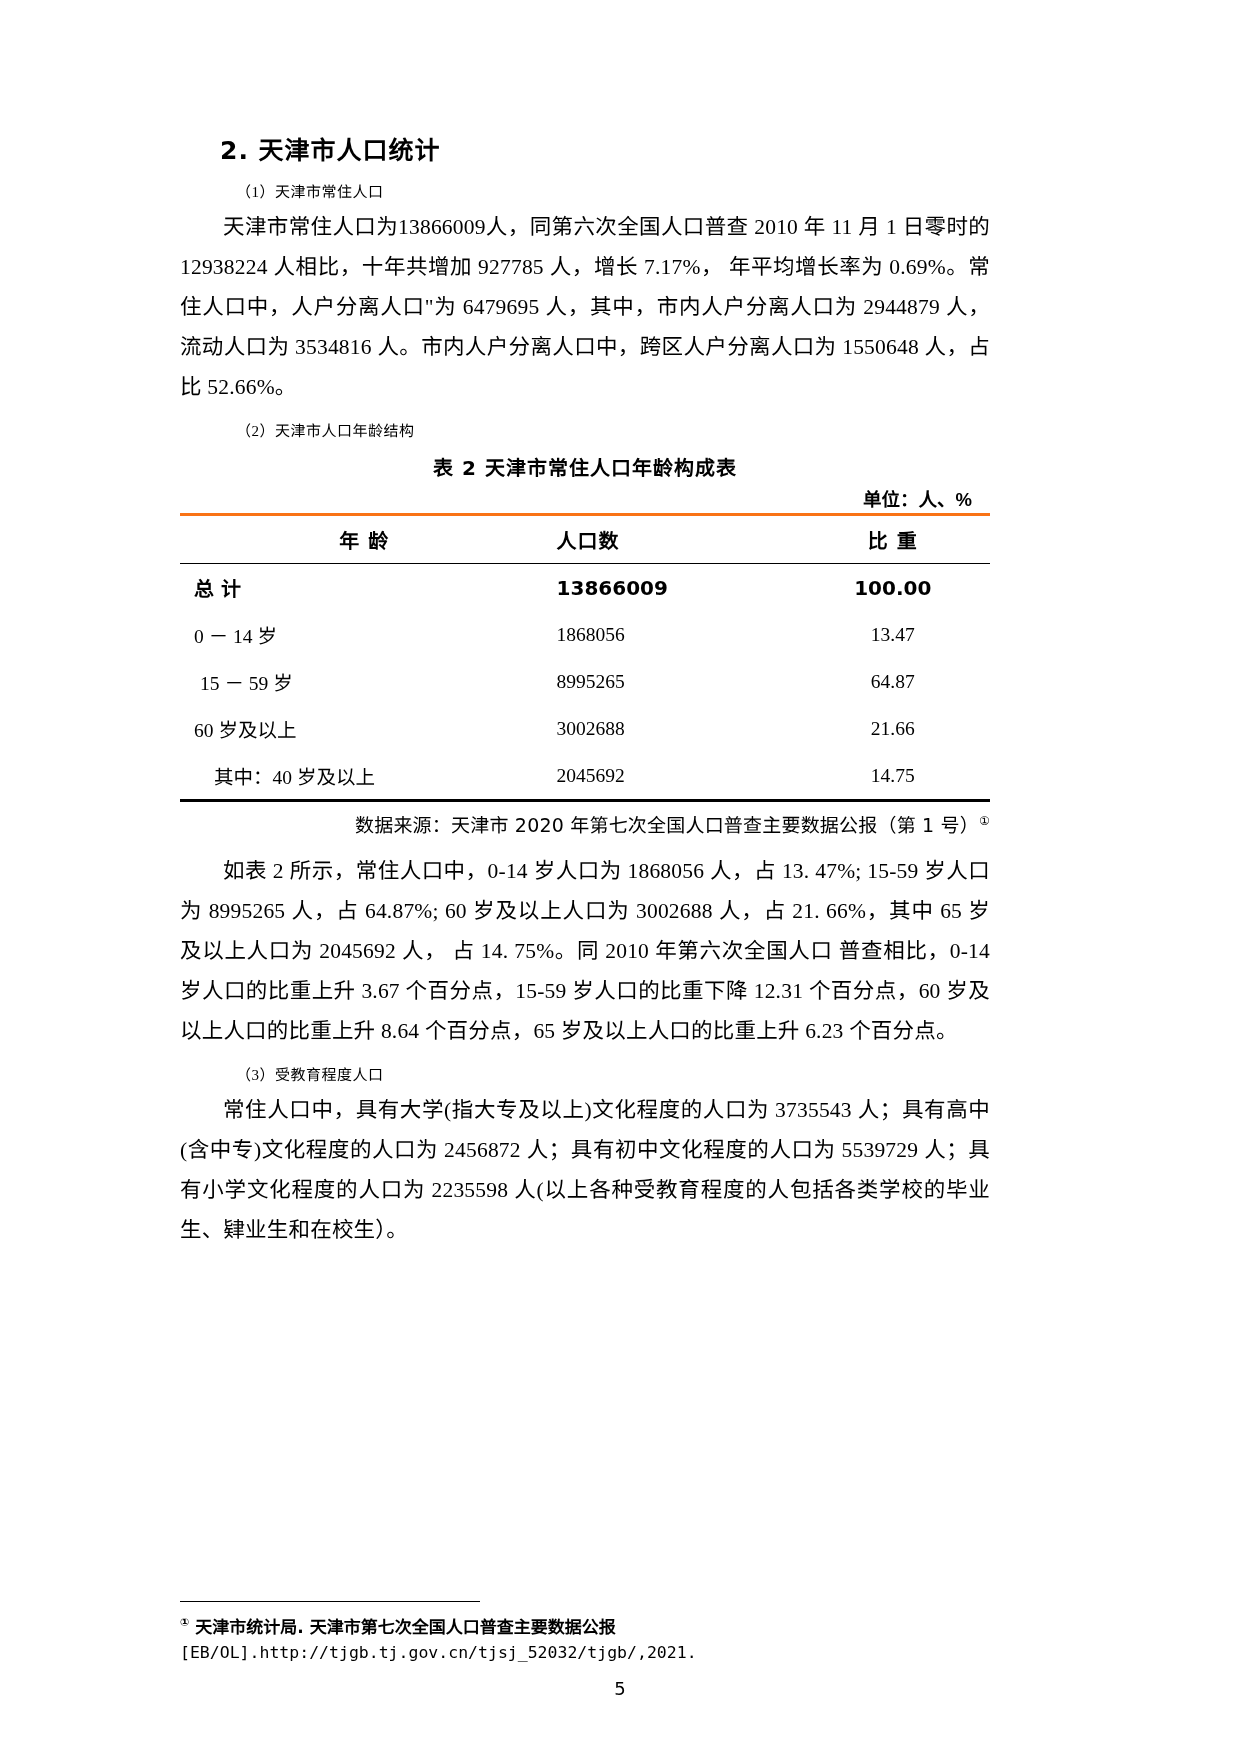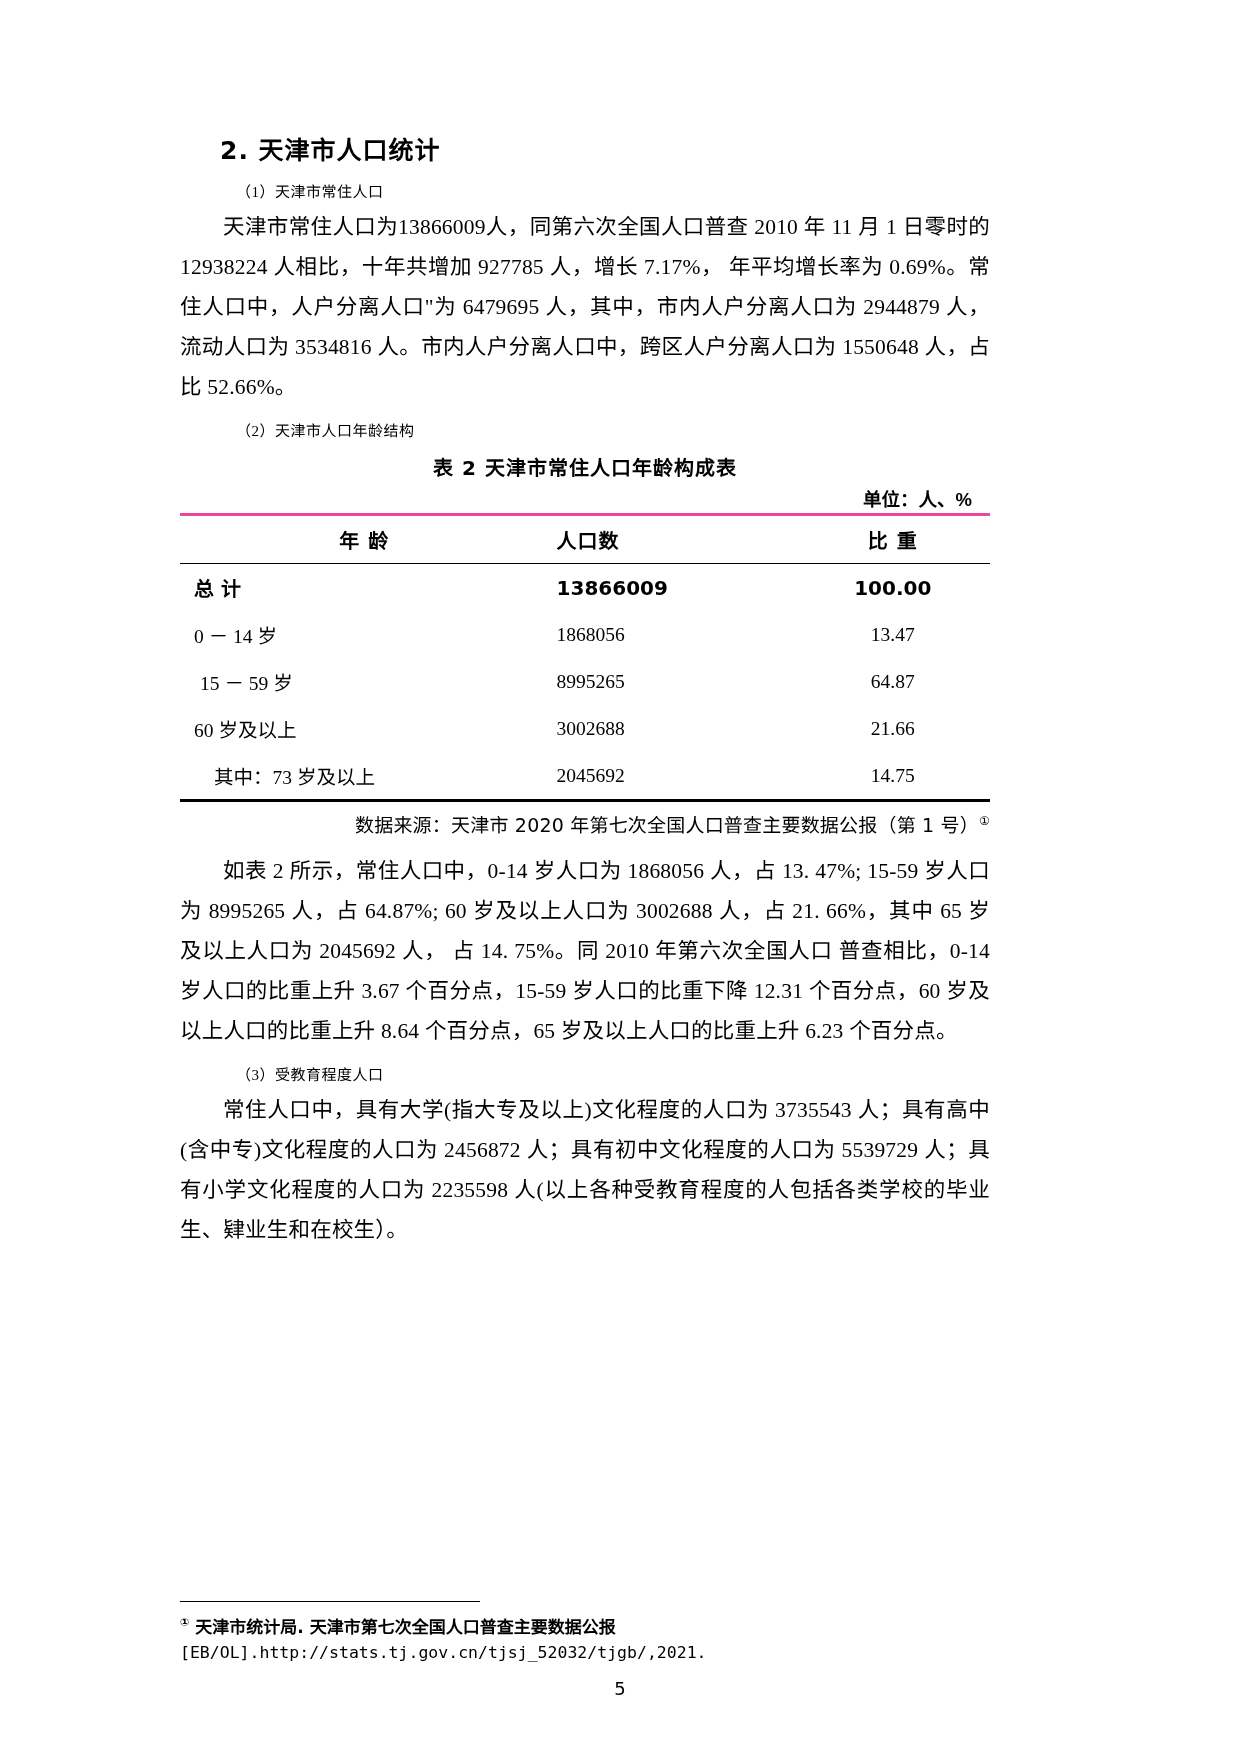--- a/index.html
+++ b/index.html
@@ -72,21 +72,21 @@
     padding: 9px 4px;
     border: none;
   }
   table.pop-table thead th {
     font-family: "DejaVu Sans", "Liberation Sans", sans-serif;
     font-weight: bold;
     font-size: 20px;
     letter-spacing: 1px;
   }
   table.pop-table thead tr {
-    border-top: 3px solid #ec4899;
+    border-top: 3px solid #f97316;
     border-bottom: 1.5px solid #000;
   }
   table.pop-table tbody tr.total-row td {
     font-family: "DejaVu Sans", "Liberation Sans", sans-serif;
     font-weight: bold;
     font-size: 20px;
   }
   table.pop-table tbody tr:last-child {
     border-bottom: 3px solid #000;
   }
@@ -182,37 +182,37 @@
           <td class="col-age age-label-indent">15 － 59 岁</td>
           <td class="col-count">8995265</td>
           <td class="col-share">64.87</td>
         </tr>
         <tr>
           <td class="col-age">60 岁及以上</td>
           <td class="col-count">3002688</td>
           <td class="col-share">21.66</td>
         </tr>
         <tr>
-          <td class="col-age age-label-indent2">其中：73 岁及以上</td>
+          <td class="col-age age-label-indent2">其中：40 岁及以上</td>
           <td class="col-count">2045692</td>
           <td class="col-share">14.75</td>
         </tr>
       </tbody>
     </table>
 
     <div class="source-line"><span>数据来源：天津市 2020 年第七次全国人口普查主要数据公报（第 1 号）</span><sup>①</sup></div>
 
     <p class="para">如表 2 所示，常住人口中，0-14 岁人口为 1868056 人，占 13. 47%; 15-59 岁人口为 8995265 人，占 64.87%; 60 岁及以上人口为 3002688 人，占 21. 66%，其中 65 岁及以上人口为 2045692 人， 占 14. 75%。同 2010 年第六次全国人口 普查相比，0-14 岁人口的比重上升 3.67 个百分点，15-59 岁人口的比重下降 12.31 个百分点，60 岁及以上人口的比重上升 8.64 个百分点，65 岁及以上人口的比重上升 6.23 个百分点。</p>
 
     <div class="sub-heading">（3）受教育程度人口</div>
 
     <p class="para">常住人口中，具有大学(指大专及以上)文化程度的人口为 3735543 人；具有高中(含中专)文化程度的人口为 2456872 人；具有初中文化程度的人口为 5539729 人；具有小学文化程度的人口为 2235598 人(以上各种受教育程度的人包括各类学校的毕业生、肄业生和在校生）。</p>
 
   </div>
 
   <div class="footnote-area">
     <div class="footnote-rule"></div>
     <p class="footnote-text"><sup>①</sup> <span>天津市统计局. 天津市第七次全国人口普查主要数据公报</span></p>
-    <p class="footnote-url">[EB/OL].http://stats.tj.gov.cn/tjsj_52032/tjgb/,2021.</p>
+    <p class="footnote-url">[EB/OL].http://tjgb.tj.gov.cn/tjsj_52032/tjgb/,2021.</p>
   </div>
 
   <div class="page-number">5</div>
 </div>
 
 </body></html>

